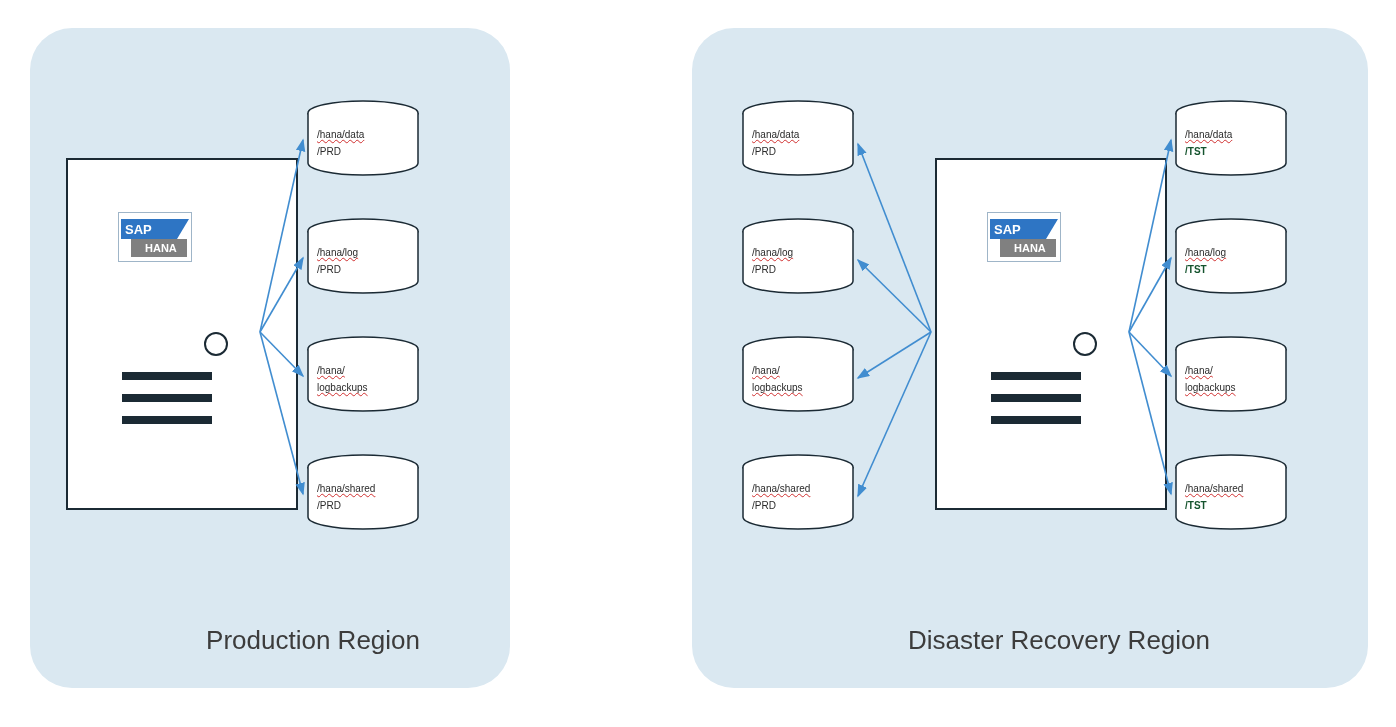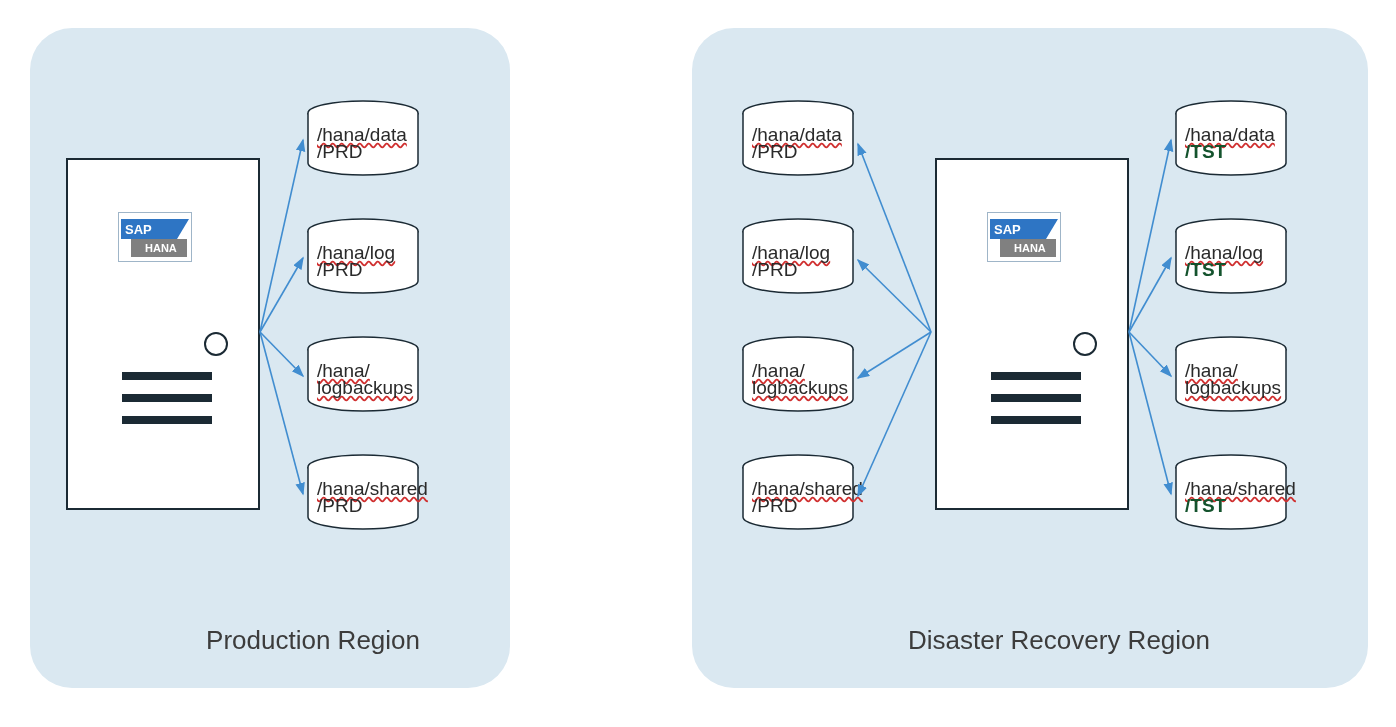--- a/index.html
+++ b/index.html
@@ -18,20 +18,21 @@
   .region-title {
     position: absolute;
     font-size: 26px;
     color: #3c3c3c;
     text-align: right;
   }
   .server-box {
     position: absolute;
     border: 2px solid #1b2a34;
     background: #fff;
+    padding-left: 38px;
   }
   .sap-logo {
     position: absolute;
     width: 72px;
     height: 48px;
     border: 1px solid #9fb5c8;
     background: #fff;
   }
   .sap-logo svg { display: block; }
   .server-dot {
@@ -48,21 +49,21 @@
   .disk {
     position: absolute;
     width: 112px;
     height: 76px;
   }
   .disk svg { position: absolute; top: 0; left: 0; }
   .disk-label {
     position: absolute;
     left: 10px;
     top: 26px;
-    font-size: 19px;
+    font-size: 10px;
     line-height: 17px;
     color: #2a2a2a;
   }
   .disk-label .sid-red { color: #14532d; font-weight: bold; }
   .disk-label .squiggle {
     text-decoration: underline wavy #d03030;
     text-decoration-skip-ink: none;
   }
   .arrow-svg {
     position: absolute;

